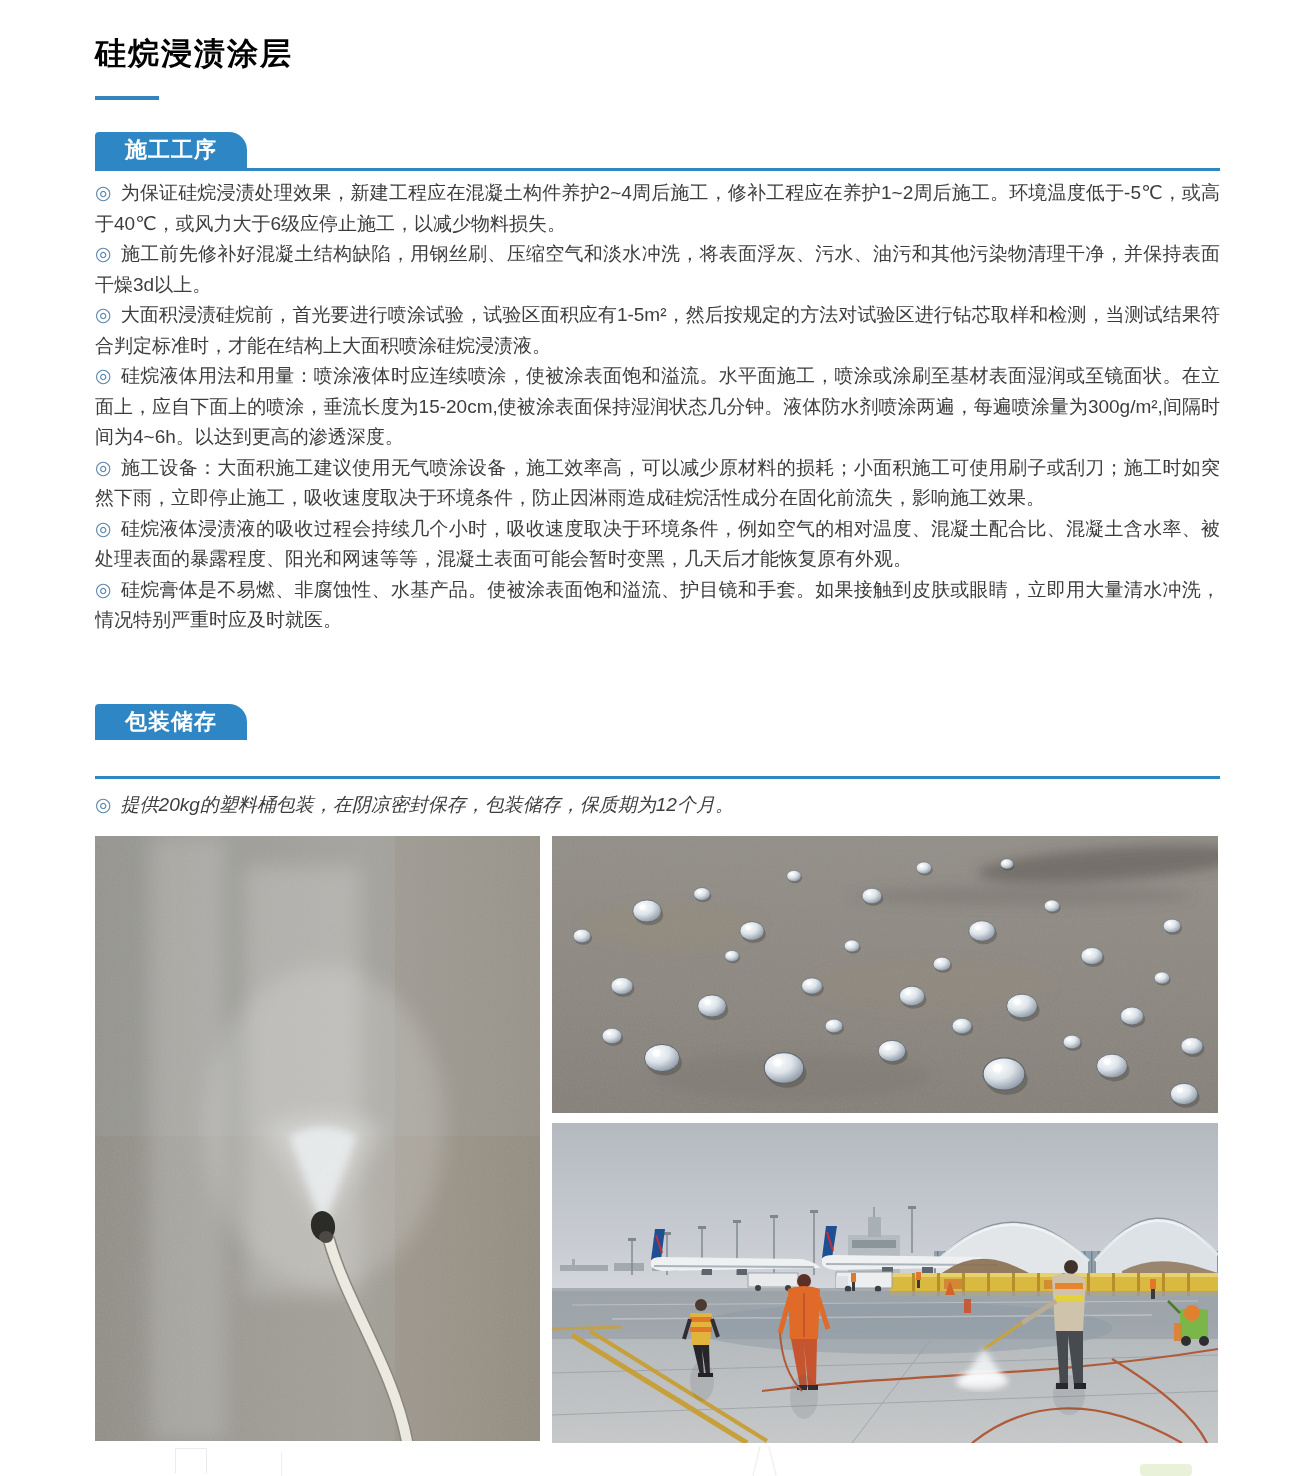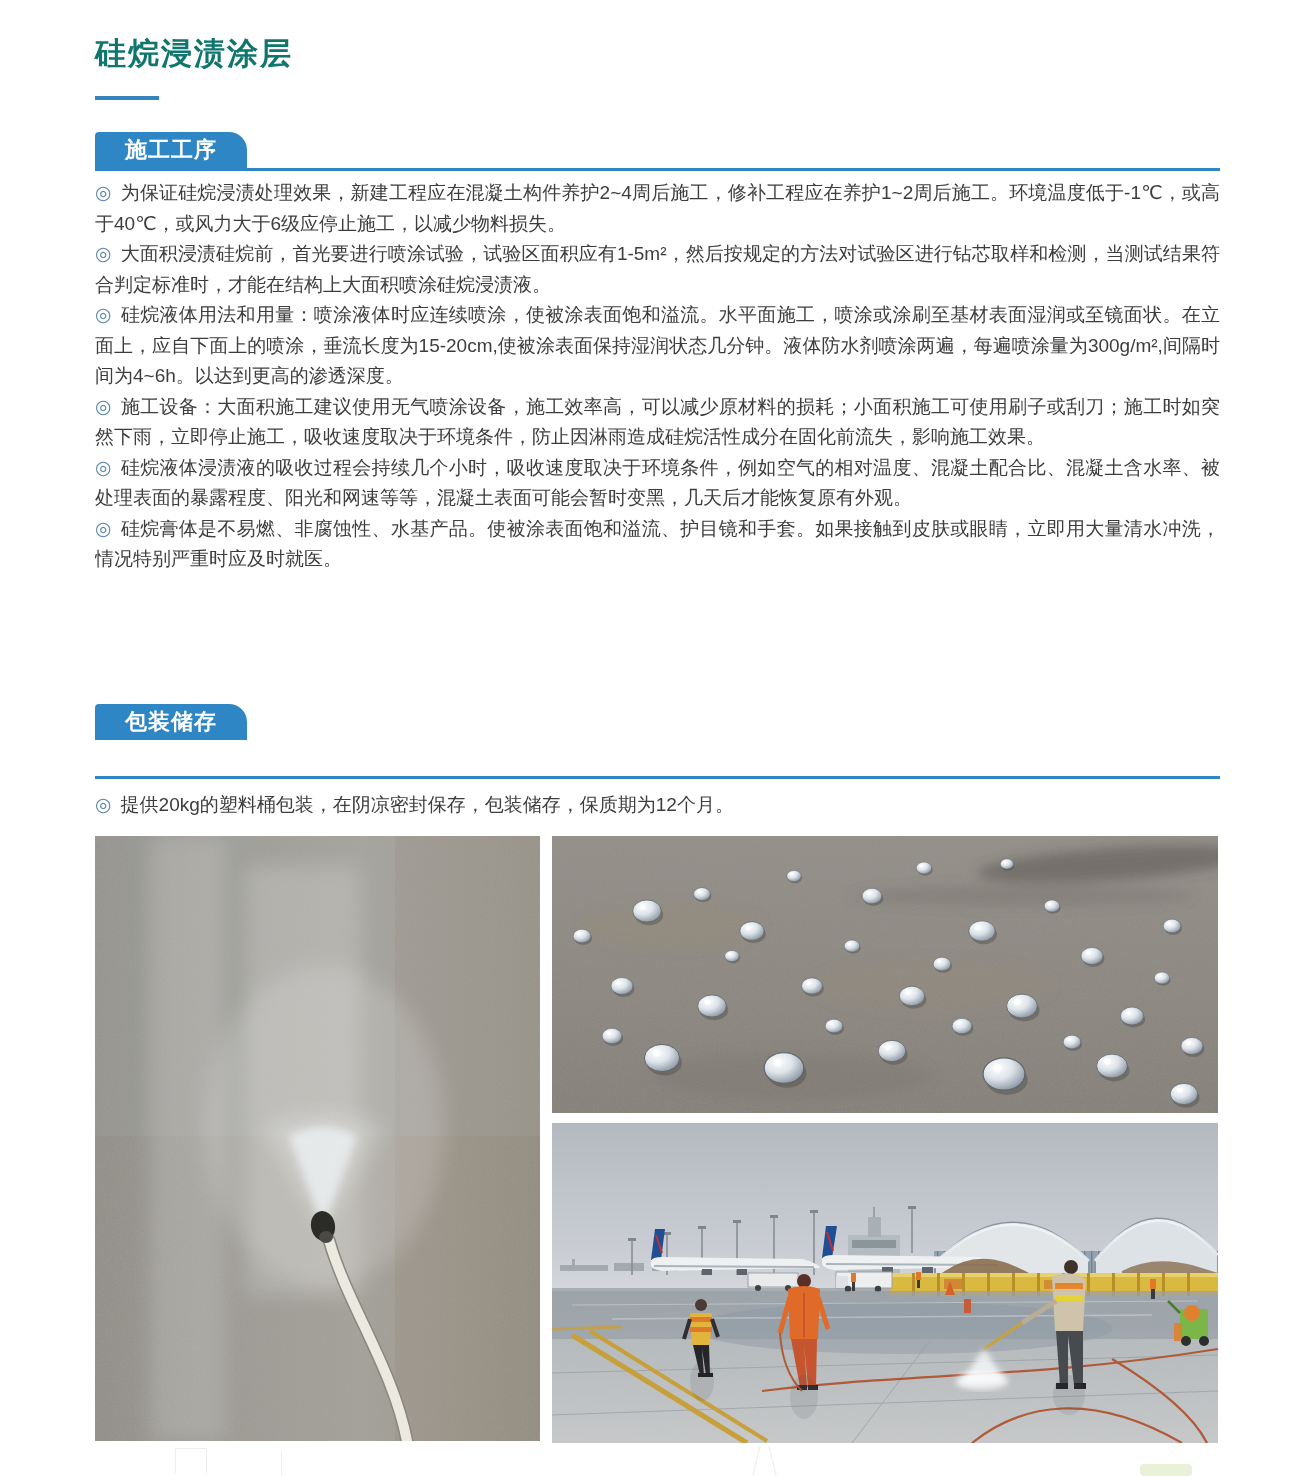--- a/index.html
+++ b/index.html
@@ -2,21 +2,21 @@
 <html><head>
 <meta charset="utf-8">
 <style>
   html,body{margin:0;padding:0;background:#ffffff;}
   .page{
     position:relative;width:1290px;height:1476px;background:#ffffff;overflow:hidden;
     font-family:"Liberation Sans","DejaVu Sans",sans-serif;color:#3d3d3d;
   }
   .page-title{
     position:absolute;left:95px;top:12px;font-size:31px;font-weight:bold;
-    color:#0f766e;letter-spacing:2px;
+    color:#000000;letter-spacing:2px;
   }
   .title-underline{
     position:absolute;left:95px;top:96px;width:64px;height:4px;background:#3584bd;
   }
   .section-tab{
     position:absolute;left:95px;height:36px;line-height:36px;padding:0 30px;
     background:#2e86c4;color:#ffffff;font-size:22px;font-weight:bold;
     border-radius:4px 18px 0 0;letter-spacing:1px;
   }
   .tab-1{top:132px;}
@@ -24,21 +24,21 @@
   .header-line{
     position:absolute;left:95px;width:1125px;height:3px;background:#2e86c4;
   }
   .line-1{top:168px;}
   .line-2{top:776px;}
   .bullets{
     position:absolute;left:95px;width:1125px;overflow:hidden;
     font-size:19px;line-height:30.5px;text-align:justify;
   }
   .bullets-1{top:178px;height:526px;}
-  .bullets-2{top:790px;height:36px;}
+  .bullets-2{top:790px;height:36px;font-style:italic;}
   .bullets p{margin:0;padding:0;}
   .bullet-mark{color:#5d87ab;margin-right:9px;}
   .photo{position:absolute;overflow:hidden;background:#9a9a96;}
   .photo svg{display:block;}
   .photo-wall{left:95px;top:836px;width:445px;height:605px;}
   .photo-beads{left:552px;top:836px;width:666px;height:277px;}
   .photo-airport{left:552px;top:1123px;width:666px;height:320px;}
   
   .artifact{position:absolute;opacity:0.35;}
   .a-box{left:175px;top:1448px;width:30px;height:24px;border:1px solid #c9c9c9;border-bottom:none;}
@@ -54,21 +54,22 @@
 
 <div class="page">
 
   <h1 class="page-title">硅烷浸渍涂层</h1>
   <div class="title-underline"></div>
 
   <div class="section-tab tab-1">施工工序</div>
   <div class="header-line line-1"></div>
 
   <div class="bullets bullets-1">
-    <p><span class="bullet-mark">◎</span><span>为保证硅烷浸渍处理效果，新建工程应在混凝土构件养护2~4周后施工，修补工程应在养护1~2周后施工。环境温度低于-1℃，或高于40℃，或风力大于6级应停止施工，以减少物料损失。</span></p>
+    <p><span class="bullet-mark">◎</span><span>为保证硅烷浸渍处理效果，新建工程应在混凝土构件养护2~4周后施工，修补工程应在养护1~2周后施工。环境温度低于-5℃，或高于40℃，或风力大于6级应停止施工，以减少物料损失。</span></p>
+    <p><span class="bullet-mark">◎</span><span>施工前先修补好混凝土结构缺陷，用钢丝刷、压缩空气和淡水冲洗，将表面浮灰、污水、油污和其他污染物清理干净，并保持表面干燥3d以上。</span></p>
     <p><span class="bullet-mark">◎</span><span>大面积浸渍硅烷前，首光要进行喷涂试验，试验区面积应有1-5m²，然后按规定的方法对试验区进行钻芯取样和检测，当测试结果符合判定标准时，才能在结构上大面积喷涂硅烷浸渍液。</span></p>
     <p><span class="bullet-mark">◎</span><span>硅烷液体用法和用量：喷涂液体时应连续喷涂，使被涂表面饱和溢流。水平面施工，喷涂或涂刷至基材表面湿润或至镜面状。在立面上，应自下面上的喷涂，垂流长度为15-20cm,使被涂表面保持湿润状态几分钟。液体防水剂喷涂两遍，每遍喷涂量为300g/m²,间隔时间为4~6h。以达到更高的渗透深度。</span></p>
     <p><span class="bullet-mark">◎</span><span>施工设备：大面积施工建议使用无气喷涂设备，施工效率高，可以减少原材料的损耗；小面积施工可使用刷子或刮刀；施工时如突然下雨，立即停止施工，吸收速度取决于环境条件，防止因淋雨造成硅烷活性成分在固化前流失，影响施工效果。</span></p>
     <p><span class="bullet-mark">◎</span><span>硅烷液体浸渍液的吸收过程会持续几个小时，吸收速度取决于环境条件，例如空气的相对温度、混凝土配合比、混凝土含水率、被处理表面的暴露程度、阳光和网速等等，混凝土表面可能会暂时变黑，几天后才能恢复原有外观。</span></p>
     <p><span class="bullet-mark">◎</span><span>硅烷膏体是不易燃、非腐蚀性、水基产品。使被涂表面饱和溢流、护目镜和手套。如果接触到皮肤或眼睛，立即用大量清水冲洗，情况特别严重时应及时就医。</span></p>
   </div>
 
   <div class="section-tab tab-2">包装储存</div>
   <div class="header-line line-2"></div>
 

